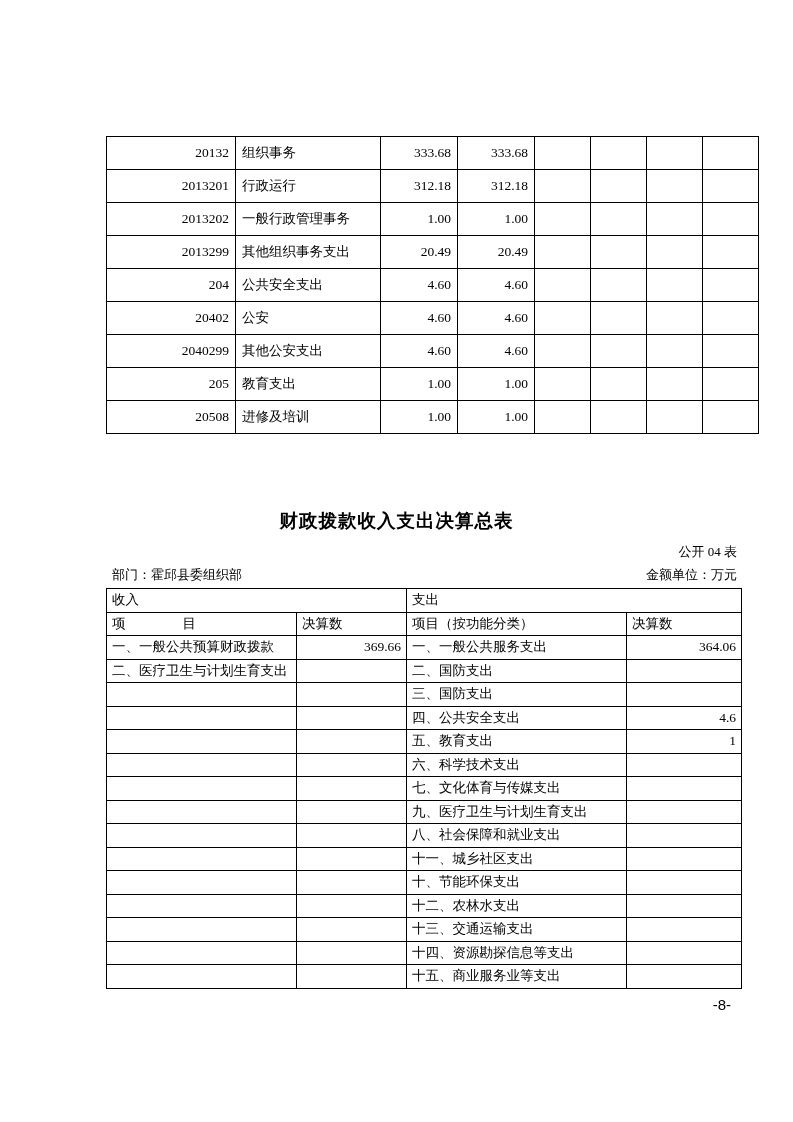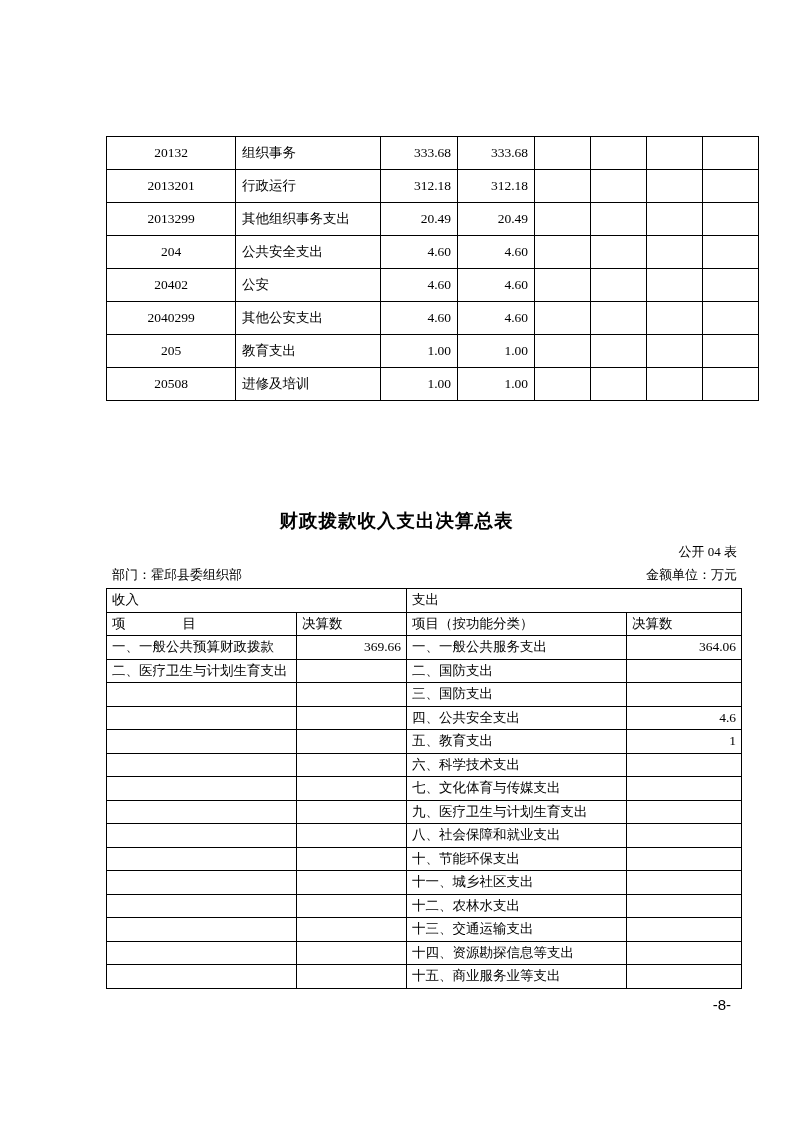--- a/index.html
+++ b/index.html
@@ -36,21 +36,21 @@
   }
   table.grid td, table.grid th {
     border: 1px solid #000000;
     font-weight: normal;
     font-size: 13.5px;
     line-height: 1.2;
     padding: 0 6px;
     height: 32px;
     vertical-align: middle;
   }
-  .c-code { width: 116px; text-align: center; }
+  .c-code { width: 116px; text-align: right; }
   .c-name { width: 132px; text-align: left; }
   .c-num  { width: 64px; text-align: right; padding-right: 8px; }
   .c-blank{ width: 43px; }
 
   .indent1 { padding-left: 14px; }
   .indent2 { padding-left: 26px; }
 
   
   .doc-title {
     position: absolute;
@@ -133,20 +133,30 @@
           <td class="c-blank"></td>
           <td class="c-blank"></td>
           <td class="c-blank"></td>
           <td class="c-blank"></td>
         </tr>
         <tr>
           <td class="c-code">2013201</td>
           <td class="c-name indent2">行政运行</td>
           <td class="c-num">312.18</td>
           <td class="c-num">312.18</td>
+          <td class="c-blank"></td>
+          <td class="c-blank"></td>
+          <td class="c-blank"></td>
+          <td class="c-blank"></td>
+        </tr>
+        <tr>
+          <td class="c-code">2013202</td>
+          <td class="c-name indent2">一般行政管理事务</td>
+          <td class="c-num">1.00</td>
+          <td class="c-num">1.00</td>
           <td class="c-blank"></td>
           <td class="c-blank"></td>
           <td class="c-blank"></td>
           <td class="c-blank"></td>
         </tr>
         <tr>
           <td class="c-code">2013299</td>
           <td class="c-name indent1">其他组织事务支出</td>
           <td class="c-num">20.49</td>
           <td class="c-num">20.49</td>
@@ -284,27 +294,27 @@
         </tr>
         <tr>
           <td></td>
           <td class="num"></td>
           <td>八、社会保障和就业支出</td>
           <td class="num"></td>
         </tr>
         <tr>
           <td></td>
           <td class="num"></td>
+          <td>十一、城乡社区支出</td>
+          <td class="num"></td>
+        </tr>
+        <tr>
+          <td></td>
+          <td class="num"></td>
           <td>十、节能环保支出</td>
-          <td class="num"></td>
-        </tr>
-        <tr>
-          <td></td>
-          <td class="num"></td>
-          <td>十一、城乡社区支出</td>
           <td class="num"></td>
         </tr>
         <tr>
           <td></td>
           <td class="num"></td>
           <td>十二、农林水支出</td>
           <td class="num"></td>
         </tr>
         <tr>
           <td></td>

